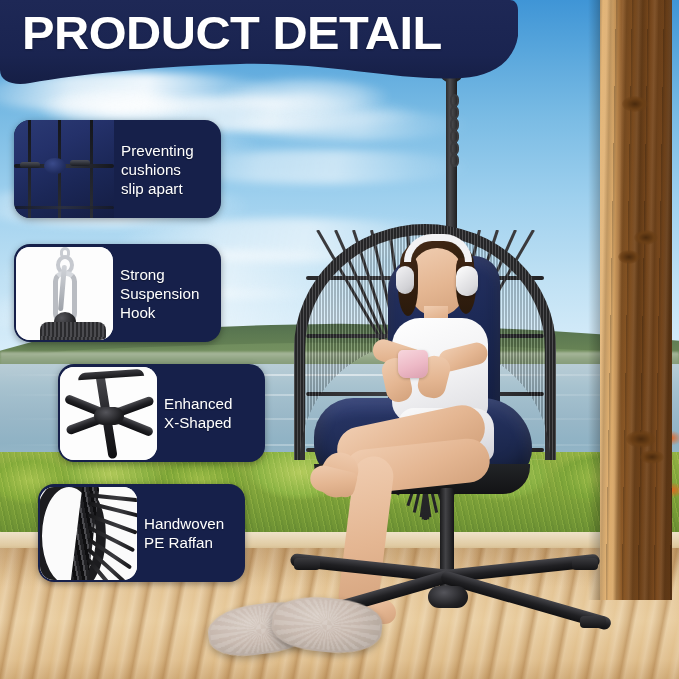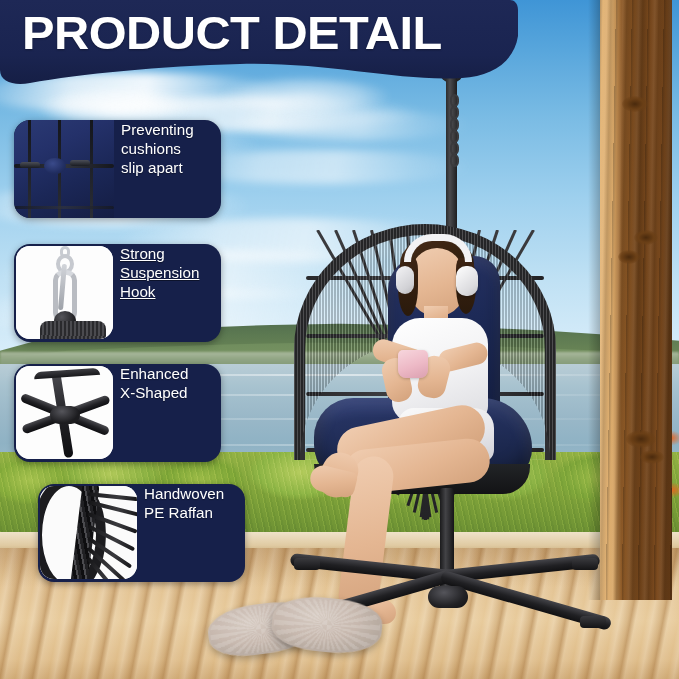--- a/index.html
+++ b/index.html
@@ -315,36 +315,36 @@
     transform:scaleX(1.06); transform-origin:left center;
     font-family:"Liberation Sans", sans-serif;
     text-shadow:0 1px 2px rgba(0,0,0,.35);
   }
 
   
   .card {
     position:absolute; left:14px; width:207px; height:98px;
     background:#16204a; border-radius:16px;
     box-shadow:0 2px 7px rgba(0,0,0,.35);
-    display:flex; align-items:flex-start; overflow:hidden;
+    display:flex; align-items:center; overflow:hidden;
   }
   .card .thumb {
     width:100px; height:98px; flex:0 0 100px; position:relative; overflow:hidden;
     border-radius:16px 0 0 16px;
   }
   .card .thumb.white { background:#ffffff; border-radius:14px; margin:2px 0 2px 2px; width:97px; height:93px; flex-basis:97px; }
   .card .ctext {
     flex:1; color:#ffffff; font-size:15.2px; line-height:19px;
     padding-left:7px; padding-right:5px; font-weight:500;
     font-family:"Liberation Sans", sans-serif;
     text-shadow:0 1px 1px rgba(0,0,0,.4);
   }
   #card1 { top:120px; }
   #card2 { top:244px; }
-  #card3 { top:364px; }
+  #card3 { top:364px;margin-left:44px; }
   #card4 { top:484px;margin-left:24px; }
 
   
   .th-cushion {
     position:absolute; inset:0;
     background:linear-gradient(155deg,#2b3a74 0%,#24316a 30%,#1b2757 62%,#141d43 100%);
   }
   .th-cushion .strapv {
     position:absolute; top:0; width:3px; height:100%;
     background:linear-gradient(180deg,#14161c,#2a2d36);
@@ -571,21 +571,21 @@
     <div class="thumb white">
       <div class="th-hook">
         <div class="hook-chain"></div>
         <div class="hook-eye"></div>
         <div class="hook-body"></div>
         <div class="hook-gate"></div>
         <div class="hook-ball"></div>
         <div class="hook-rattan"></div>
       </div>
     </div>
-    <div class="ctext" style="white-space:pre-line;text-decoration:underline;">Strong
+    <div class="ctext" style="white-space:pre-line;">Strong
 Suspension
 Hook</div>
   </div>
 
   <div class="card" id="card3">
     <div class="thumb white">
       <div class="th-x">
         <div class="xbar" style="left:4px;top:44px;width:92px;height:9px;transform:rotate(-20deg);"></div>
         <div class="xbar" style="left:2px;top:44px;width:94px;height:9px;transform:rotate(22deg);"></div>
         <div class="xbar" style="left:42px;top:6px;width:9px;height:86px;transform:rotate(-9deg);"></div>

